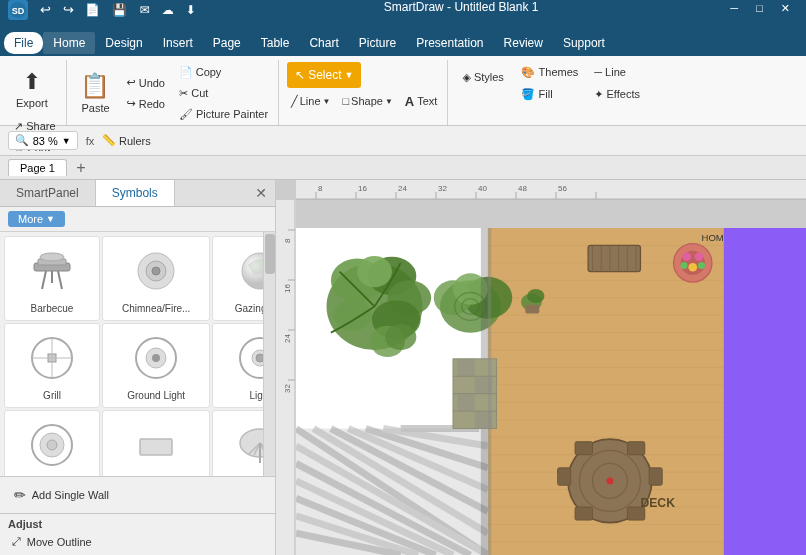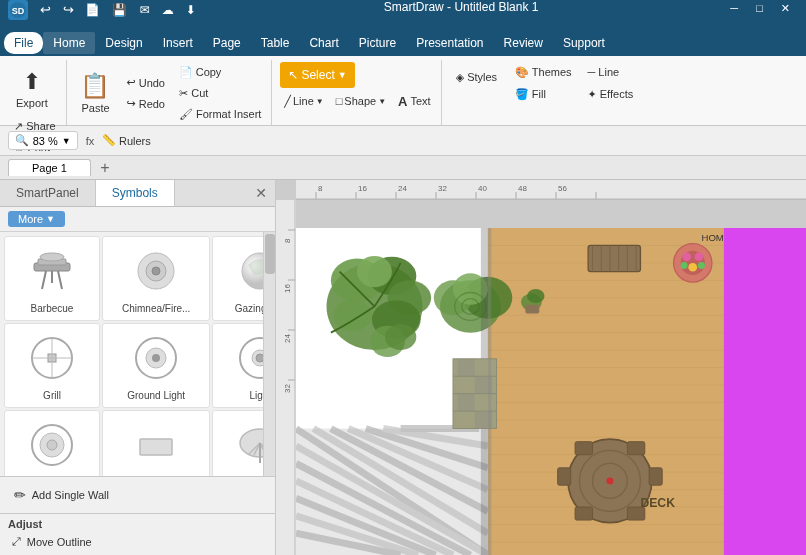--- a/index.html
+++ b/index.html
@@ -142,21 +142,21 @@
       display: flex;
       align-items: center;
       height: 24px;
       padding: 0 8px;
       gap: 4px;
     }
     .page-tab {
       background: white;
       border: 1px solid #c0c0c0;
       border-bottom: none;
-      padding: 2px 23px;
+      padding: 2px 11px;
       font-size: 11px;
       cursor: pointer;
       border-radius: 3px 3px 0 0;
     }
     .page-tab-add {
       font-size: 16px; cursor: pointer; color: #666; width: 20px; height: 20px;
       display: flex; align-items: center; justify-content: center;
     }
 
     
@@ -285,21 +285,21 @@
       position: absolute;
       top: 20px; left: 0; width: 20px; bottom: 0;
       background: #e8e8e8;
       border-right: 1px solid #bbb;
       display: flex; flex-direction: column; align-items: center;
       font-size: 9px; color: #555;
     }
     .canvas-content {
       position: absolute;
       top: 20px; left: 20px; right: 0; bottom: 0;
-      background: #d946ef;
+      background: #8b5cf6;
       overflow: hidden;
       margin-top: 28px;
     }
 
     
     .canvas-svg {
       width: 100%; height: 100%;
     }
   </style>
 </head>
@@ -384,21 +384,21 @@
         <div class="ribbon-btn-small">
           <span>📄</span>
           <span>Copy</span>
         </div>
         <div class="ribbon-btn-small">
           <span>✂</span>
           <span>Cut</span>
         </div>
         <div class="ribbon-btn-small">
           <span>🖌</span>
-          <span>Format Insert</span>
+          <span>Picture Painter</span>
         </div>
       </div>
     </div>
   </div>
 
   <div class="ribbon-group" style="min-width:130px;">
     <div class="ribbon-group-top" style="flex-direction:column; align-items:flex-start; gap:3px;">
       <div style="display:flex; align-items:center; gap:4px; width:100%;">
         <div class="select-btn">
           <span>↖</span>

